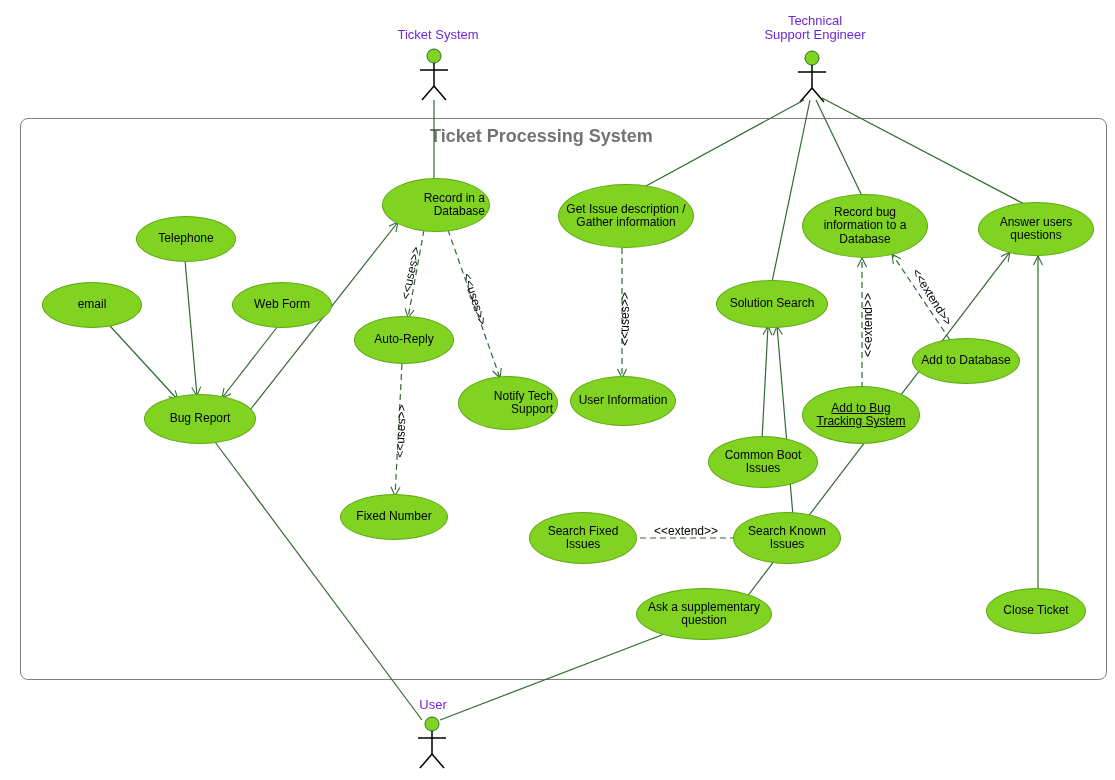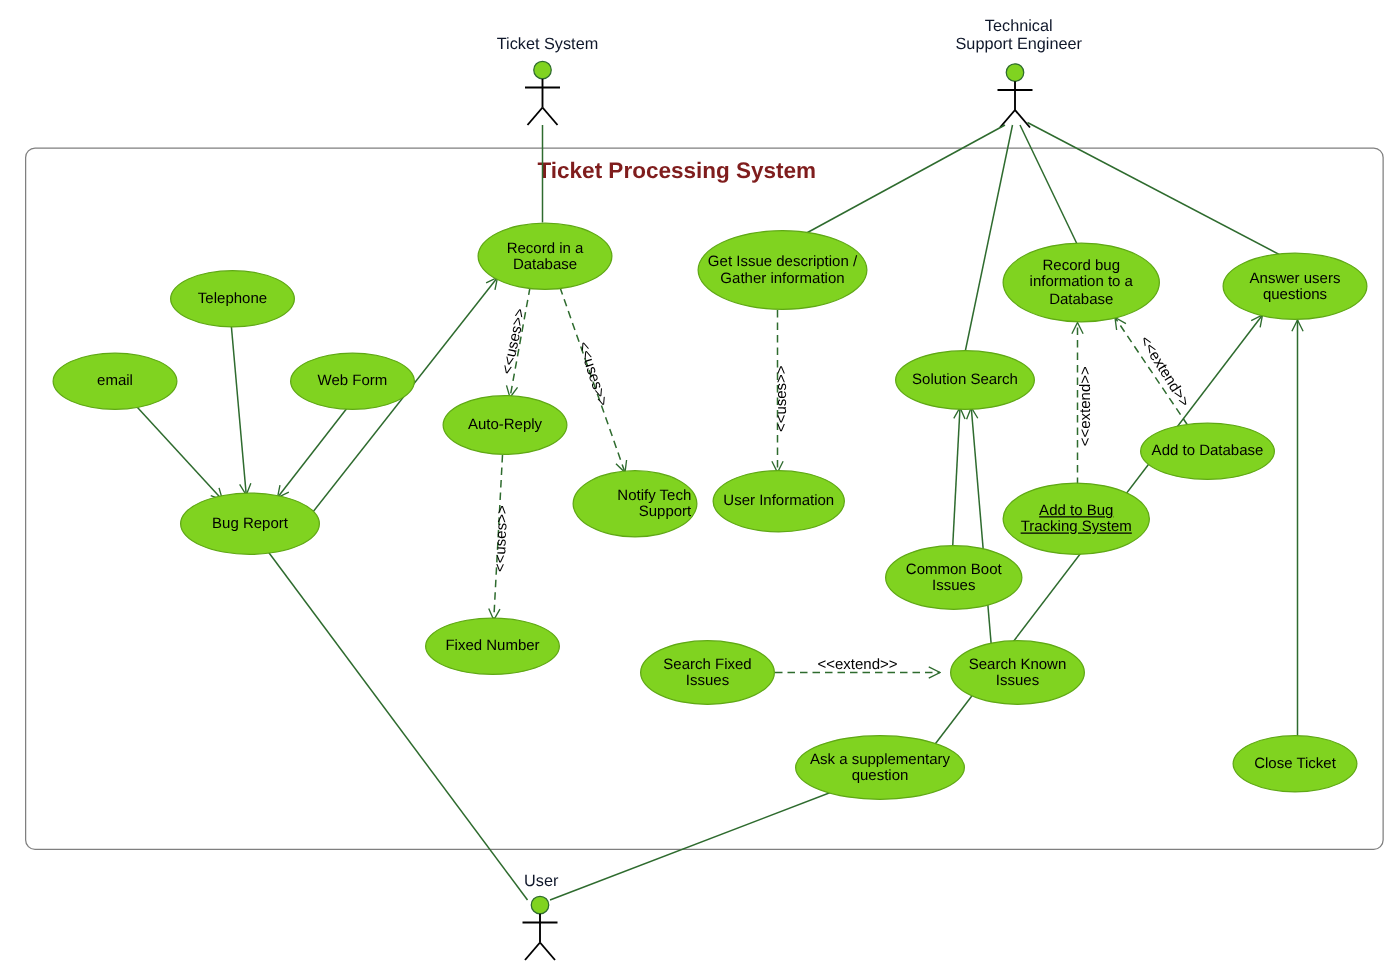--- a/index.html
+++ b/index.html
@@ -16,29 +16,29 @@
     width: 1115px;
     height: 780px;
   }
   .boundary {
     position: absolute;
     border: 1px solid #7f7f7f;
     border-radius: 8px;
   }
   .boundary-title {
     position: absolute;
-    color: #7f1d1d;
+    color: #737373;
     font-weight: bold;
     font-size: 18px;
   }
   .actor-label {
     position: absolute;
     text-align: center;
     font-size: 13px;
-    color: #0f172a;
+    color: #6d28d9;
     line-height: 1.1;
   }
   .ellipse {
     position: absolute;
     border-radius: 50%;
     display: flex;
     align-items: center;
     justify-content: center;
     text-align: center;
     font-size: 12px;
@@ -153,21 +153,21 @@
 
     <line x1="402" y1="364" x2="395" y2="496" stroke="#2e6b2e" stroke-width="1.2" stroke-dasharray="6,4" marker-end="url(#arrow)"></line>
 
     <line x1="862" y1="388" x2="862" y2="258" stroke="#2e6b2e" stroke-width="1.2" stroke-dasharray="6,4" marker-end="url(#arrow)"></line>
 
     <line x1="950" y1="340" x2="892" y2="254" stroke="#2e6b2e" stroke-width="1.2" stroke-dasharray="6,4" marker-end="url(#arrow)"></line>
 
     <line x1="620" y1="538" x2="752" y2="538" stroke="#2e6b2e" stroke-width="1.2" stroke-dasharray="6,4" marker-end="url(#arrow)"></line>
   </svg>
 
-  <div class="ellipse usecase" style="left:382px; top:178px; width:108px; height:54px;">
+  <div class="ellipse usecase" style="left:382px; top:178px; width:108px; height:54px;text-align:right;">
     <span>Record in a Database</span>
   </div>
   <div class="ellipse usecase" style="left:802px; top:194px; width:126px; height:64px;">
     <span>Record bug information to a Database</span>
   </div>
   <div class="ellipse usecase" style="left:558px; top:184px; width:136px; height:64px;">
     <span>Get Issue description / Gather information</span>
   </div>
   <div class="ellipse usecase" style="left:978px; top:202px; width:116px; height:54px;">
     <span>Answer users questions</span>
@@ -201,24 +201,24 @@
   </div>
   <div class="ellipse usecase" style="left:802px; top:386px; width:118px; height:58px;text-decoration:underline;">
     <span>Add to Bug Tracking System</span>
   </div>
   <div class="ellipse usecase" style="left:340px; top:494px; width:108px; height:46px;">
     <span>Fixed Number</span>
   </div>
   <div class="ellipse usecase" style="left:708px; top:436px; width:110px; height:52px;">
     <span>Common Boot Issues</span>
   </div>
-  <div class="ellipse usecase" style="left:512px; top:512px; width:108px; height:52px;">
+  <div class="ellipse usecase" style="left:529px; top:512px; width:108px; height:52px;">
     <span>Search Fixed Issues</span>
   </div>
-  <div class="ellipse usecase" style="left:760px; top:512px; width:108px; height:52px;">
+  <div class="ellipse usecase" style="left:733px; top:512px; width:108px; height:52px;">
     <span>Search Known Issues</span>
   </div>
   <div class="ellipse usecase" style="left:636px; top:588px; width:136px; height:52px;text-align:center;">
     <span>Ask a supplementary question</span>
   </div>
   <div class="ellipse usecase" style="left:986px; top:588px; width:100px; height:46px;">
     <span>Close Ticket</span>
   </div>
 
   <div class="rel-label rot" style="left:384px; top:266px; transform:rotate(-78deg);">&lt;&lt;uses&gt;&gt;</div>

